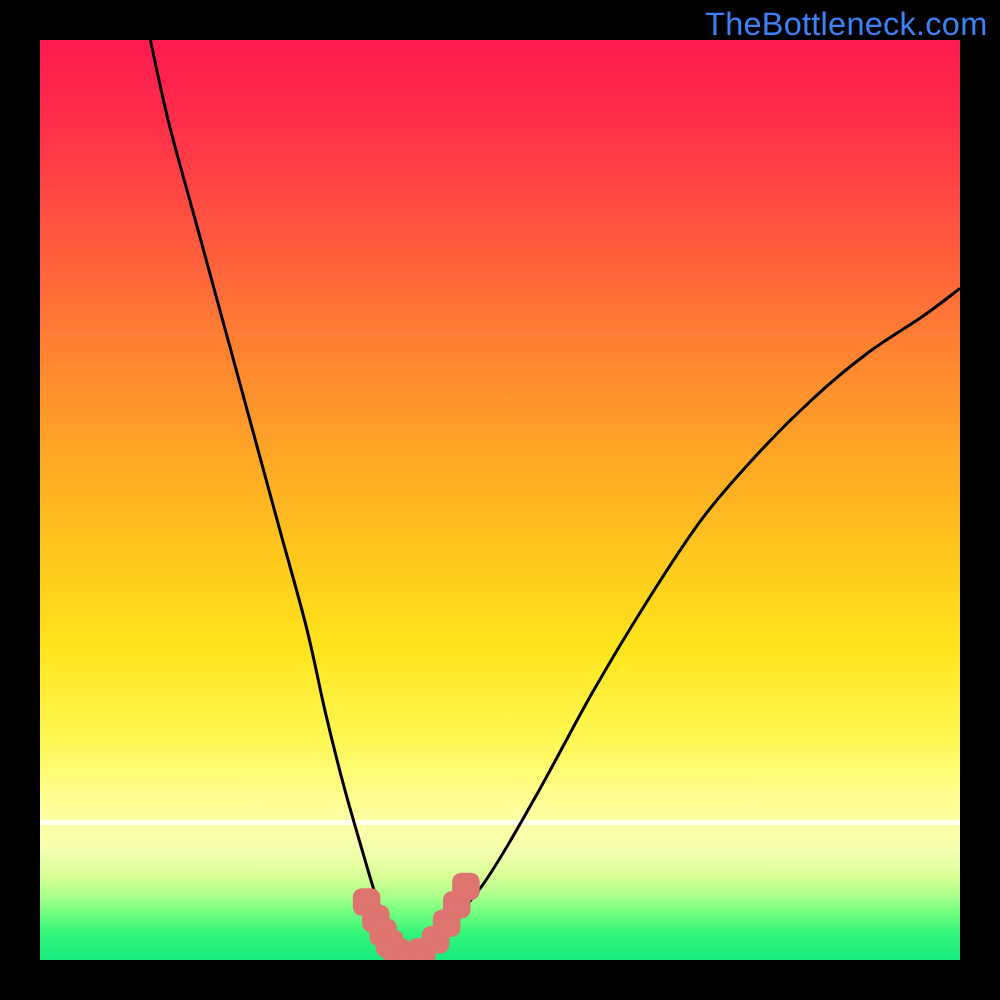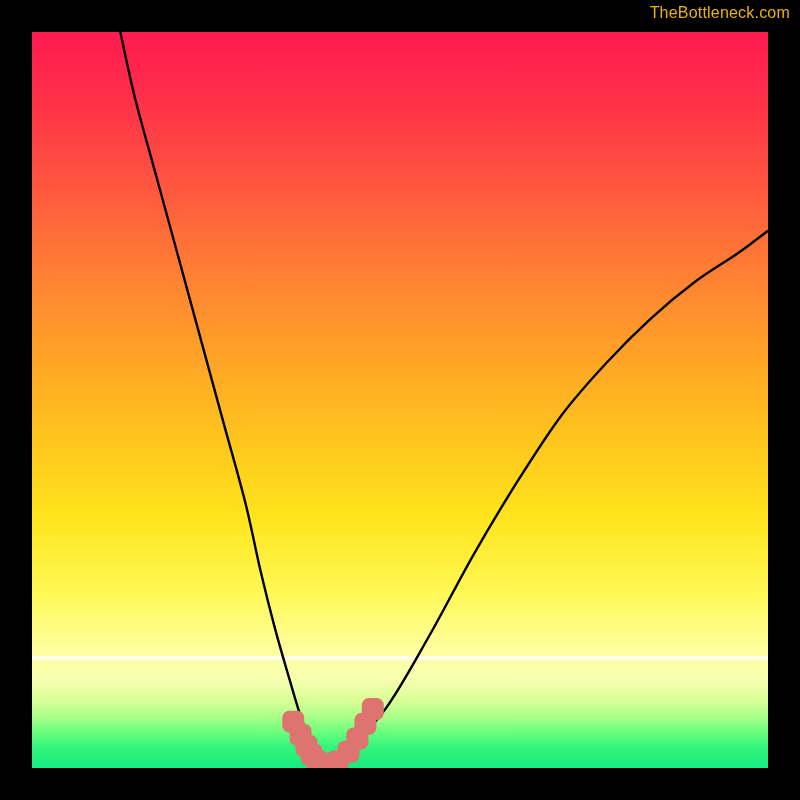--- a/index.html
+++ b/index.html
@@ -56,22 +56,22 @@
   svg.curve {
     position: absolute;
     inset: 0;
     width: 100%;
     height: 100%;
   }
   .watermark {
     position: absolute;
     top: 4px;
     right: 10px;
-    color: #eab308;
-    font-size: 16px;
+    color: #3b82f6;
+    font-size: 26px;
     font-weight: 500;
     letter-spacing: 0.2px;
     user-select: none;
   }
 </style>
 </head>
 <body>
 
 <div class="stage">
 

